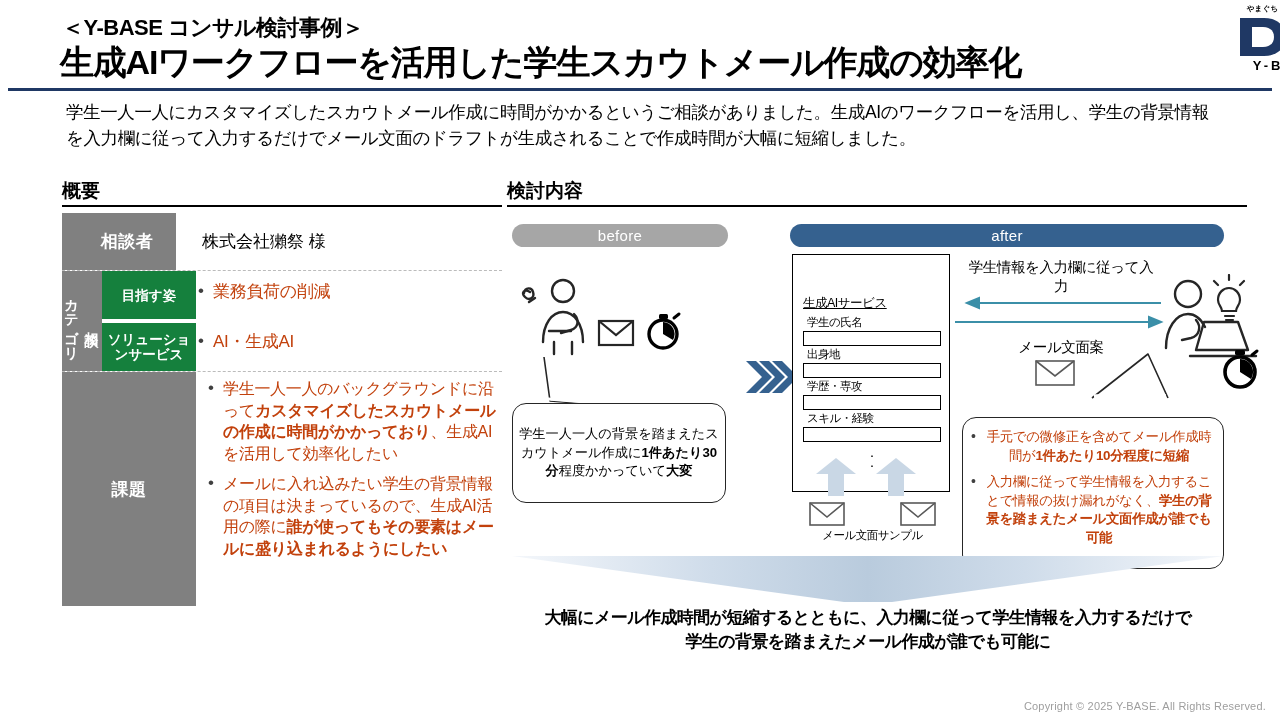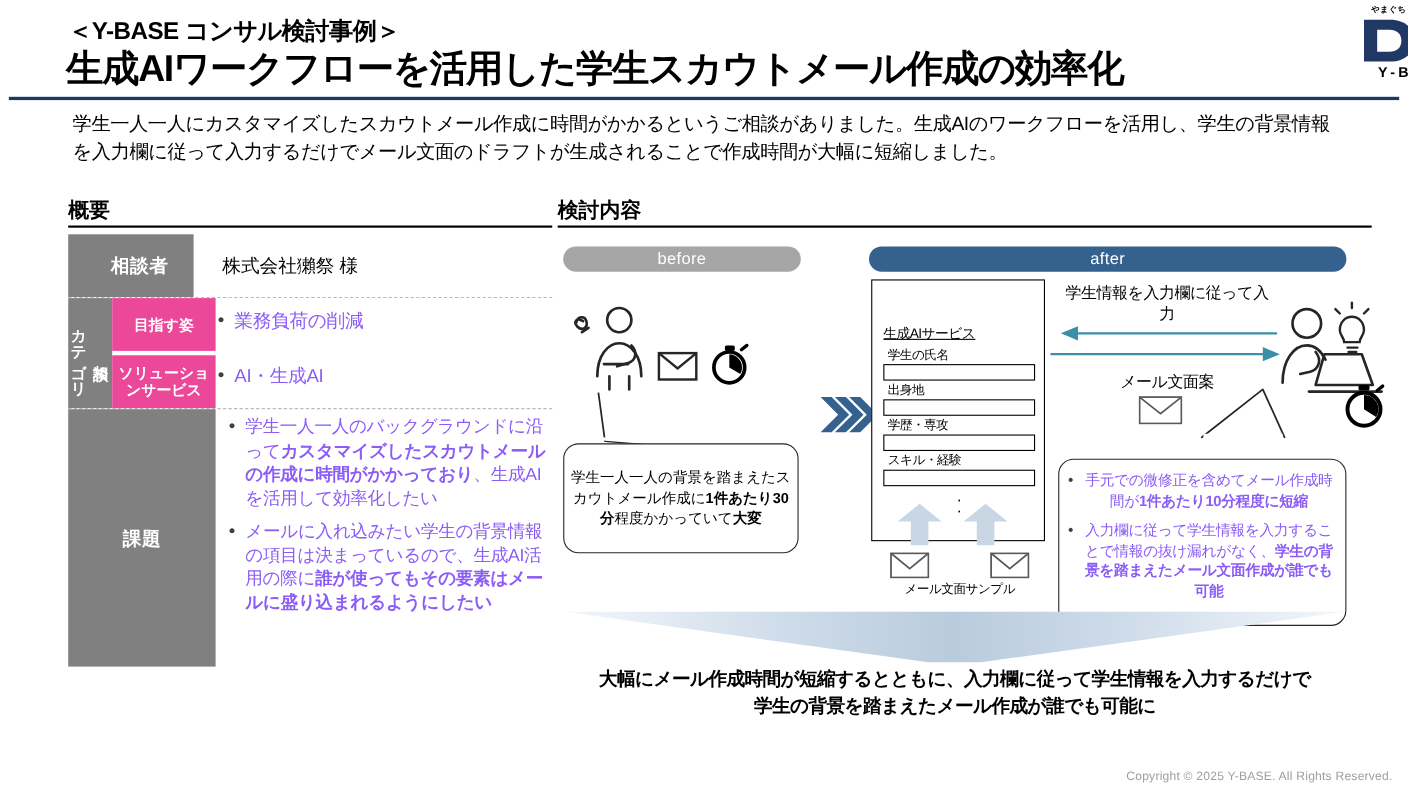--- a/index.html
+++ b/index.html
@@ -61,21 +61,21 @@
   .row { position:relative; }
   .dash-sep {
     border-top:1.5px dashed #bbb; height:0; margin:0;
   }
   .lbl-dark {
     background:#808080; color:#fff; font-weight:bold;
     display:flex; align-items:center; justify-content:center;
     font-size:17px; letter-spacing:0.5px;
   }
   .lbl-mid {
-    background:#ec4899; color:#fff; font-weight:bold;
+    background:#15803d; color:#fff; font-weight:bold;
     display:flex; align-items:center; justify-content:center;
     font-size:13.5px; text-align:center; line-height:15px;
   }
   .cellval { font-size:17px; color:#000; padding-left:14px;margin-left:12px; }
 
   
   #row-consult { display:flex; height:57px; }
   #row-consult .lbl-dark { width:114px;padding-left:16px; }
   #row-consult .cellval { display:flex; align-items:center; }
 
@@ -94,21 +94,21 @@
   .cat-vals .bullrow { flex:1; display:flex; align-items:center; }
 
   
   #row-issue { display:flex; min-height:234px; }
   #row-issue .lbl-dark { width:134px; }
   .issue-list { flex:1; padding:6px 4px 0 10px; }
 
   ul.bl { list-style:none; }
   ul.bl li {
     position:relative; padding-left:17px; font-size:16px; line-height:21.5px;
-    color:#8b5cf6; margin-bottom:9px; letter-spacing:-0.3px;
+    color:#c2410c; margin-bottom:9px; letter-spacing:-0.3px;
   }
   ul.bl li::before {
     content:"\2022"; position:absolute; left:2px; top:-1px;
     font-size:17px; color:#404040;
   }
   ul.bl.big li { font-size:17px; line-height:24px; }
   b { font-weight:bold; }
 
   
   .pill {

